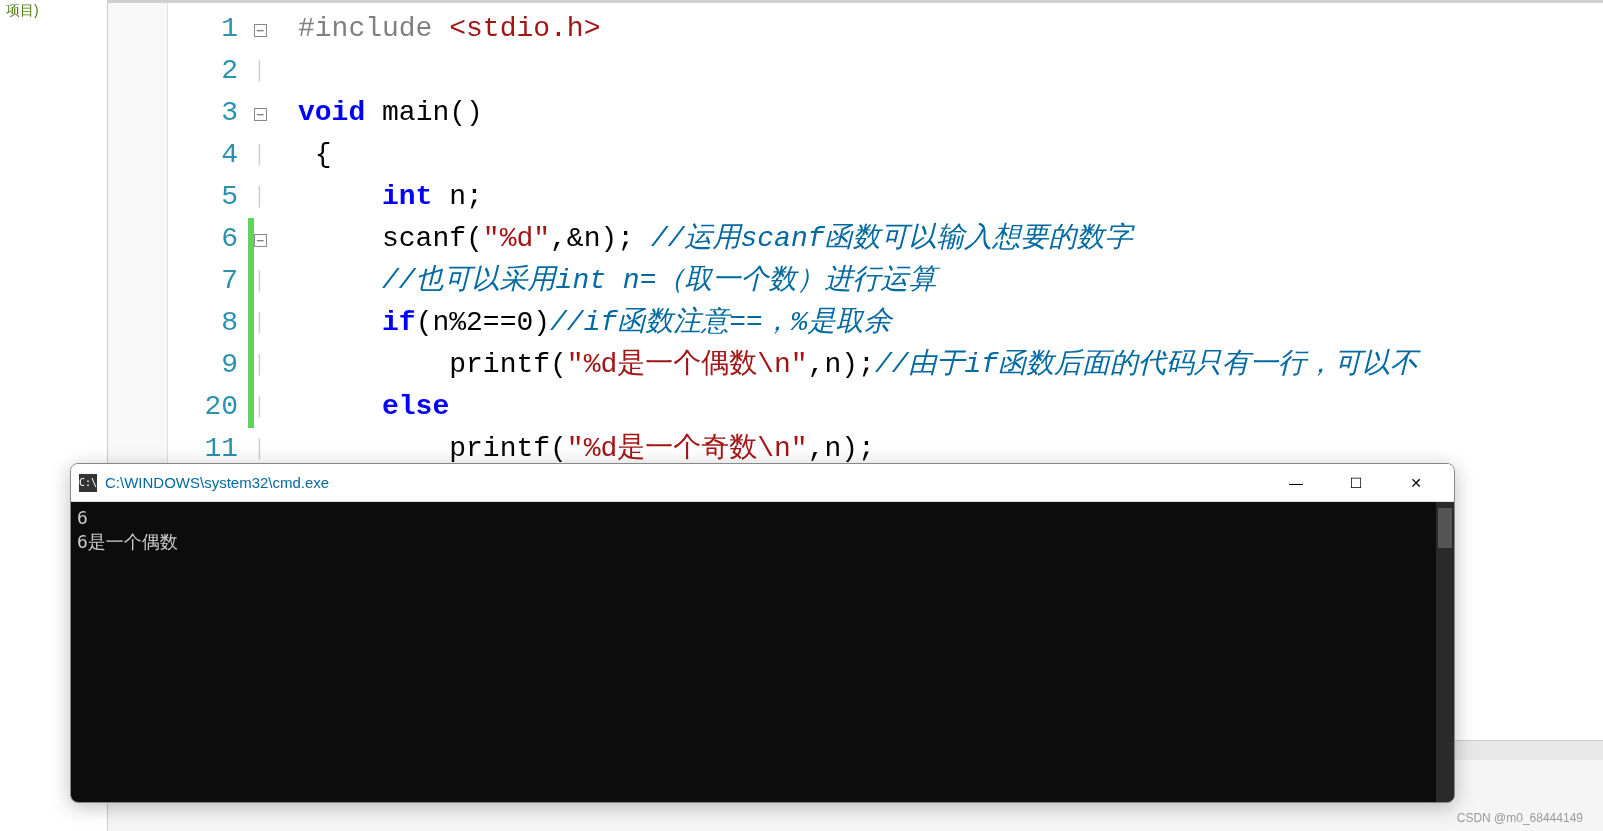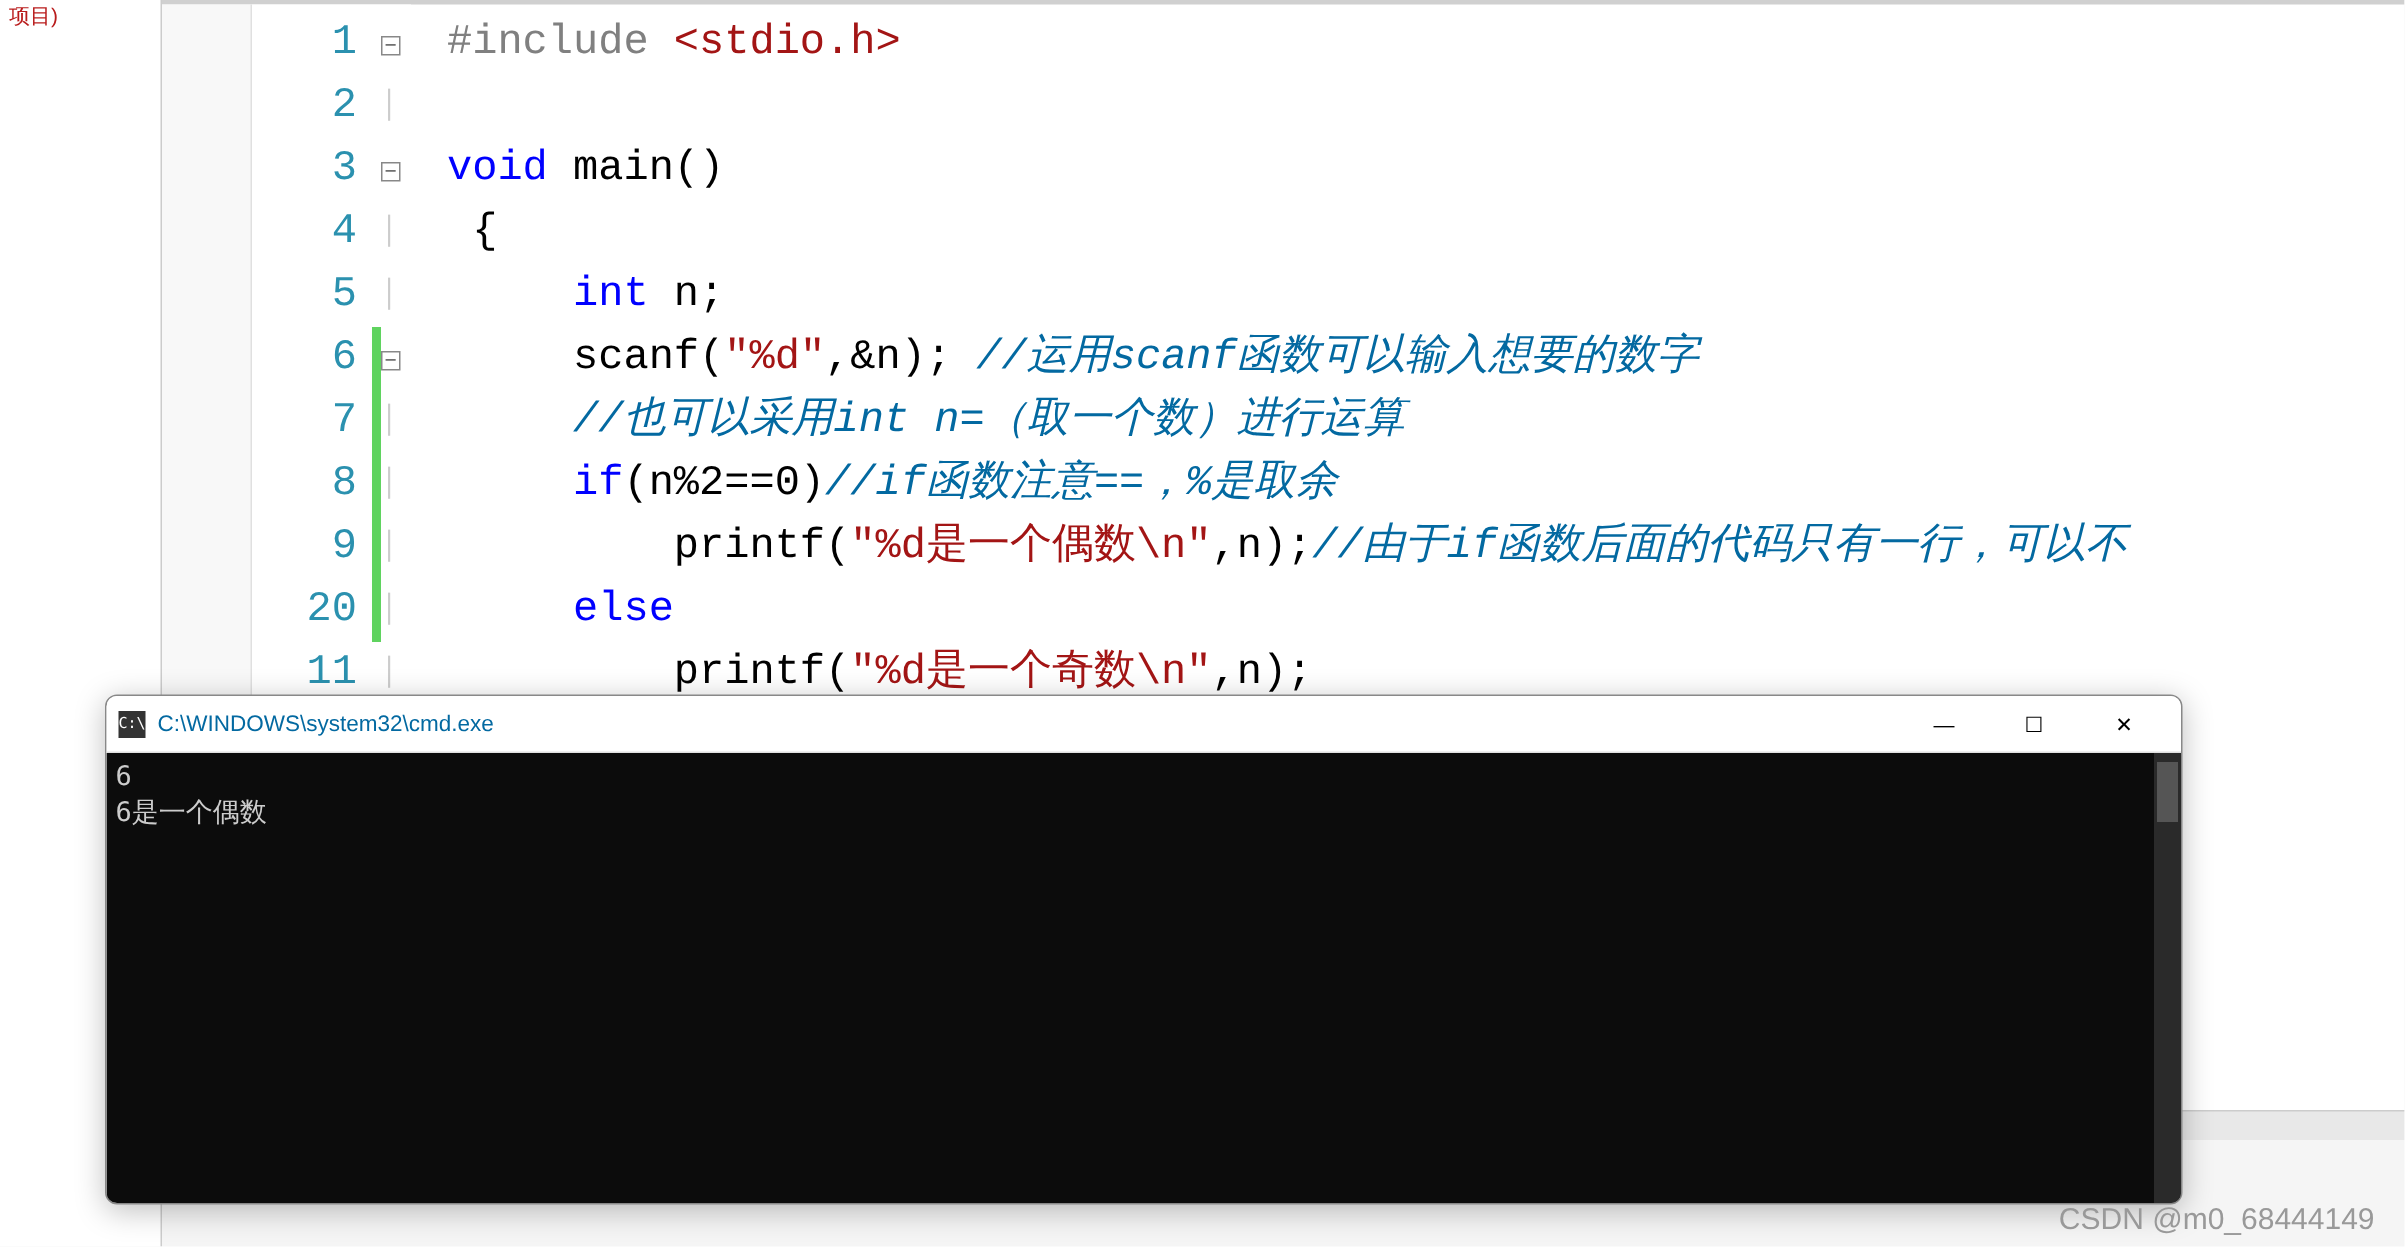--- a/index.html
+++ b/index.html
@@ -14,21 +14,21 @@
     .left-panel {
       position: absolute;
       left: 0;
       top: 0;
       width: 108px;
       height: 100%;
       background: #fff;
       border-right: 1px solid #ccc;
       padding: 2px 6px;
       font-size: 14px;
-      color: #b91c1c;
+      color: #4d7c0f;
     }
     .editor-area {
       position: absolute;
       left: 108px;
       top: 0;
       right: 0;
       height: 740px;
       background: #fff;
       display: flex;
       border-top: 3px solid #d0d0d0;
@@ -85,21 +85,21 @@
       font-family: "Consolas", "Courier New", monospace;
       font-size: 28px;
       line-height: 42px;
       padding-top: 5px;
       padding-left: 8px;
       white-space: pre;
       overflow: hidden;
       margin-left: 16px;
     }
     .tk-plain { color: #000; }
-    .tk-keyword { color: #0000ff; }
+    .tk-keyword { color: #0000ff; font-weight: bold; }
     .tk-preproc { color: #808080; }
     .tk-string { color: #a31515; }
     .tk-comment { color: #0369a1; font-style: italic; }
     .indent-guide { color: #ccc; }
 
     .cmd-window {
       position: absolute;
       left: 70px;
       top: 463px;
       width: 1385px;
@@ -190,21 +190,21 @@
       top: 740px;
       right: 0;
       height: 20px;
       background: #e8e8e8;
       border-top: 1px solid #ccc;
     }
     .watermark {
       position: absolute;
       right: 20px;
       bottom: 6px;
-      font-size: 20px;
+      font-size: 12px;
       color: #999;
       font-family: sans-serif;
       margin-top: 31px;
     }
   </style>
 </head>
 <body>
 
 <div class="left-panel">
   <span>项目)</span>

